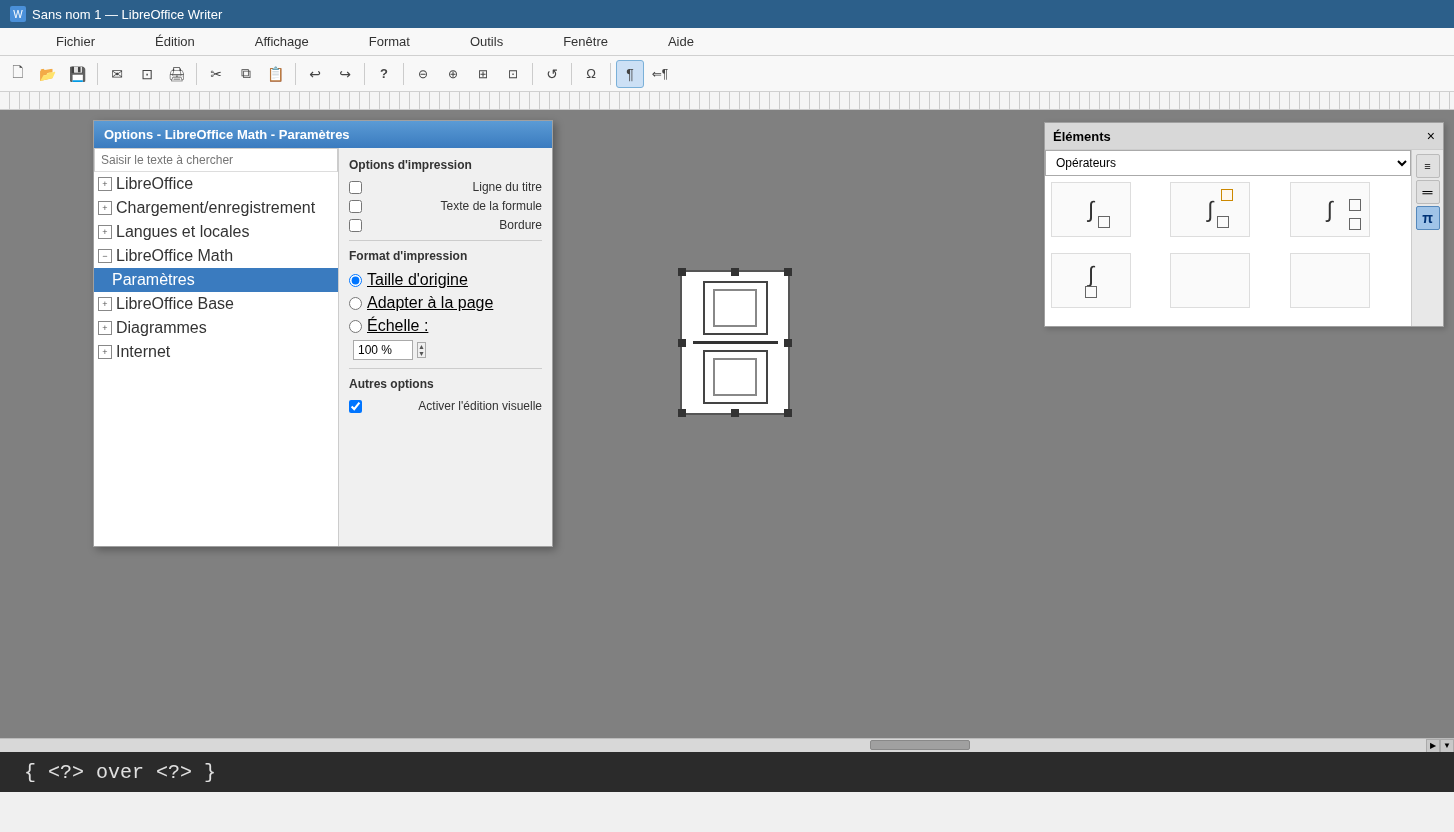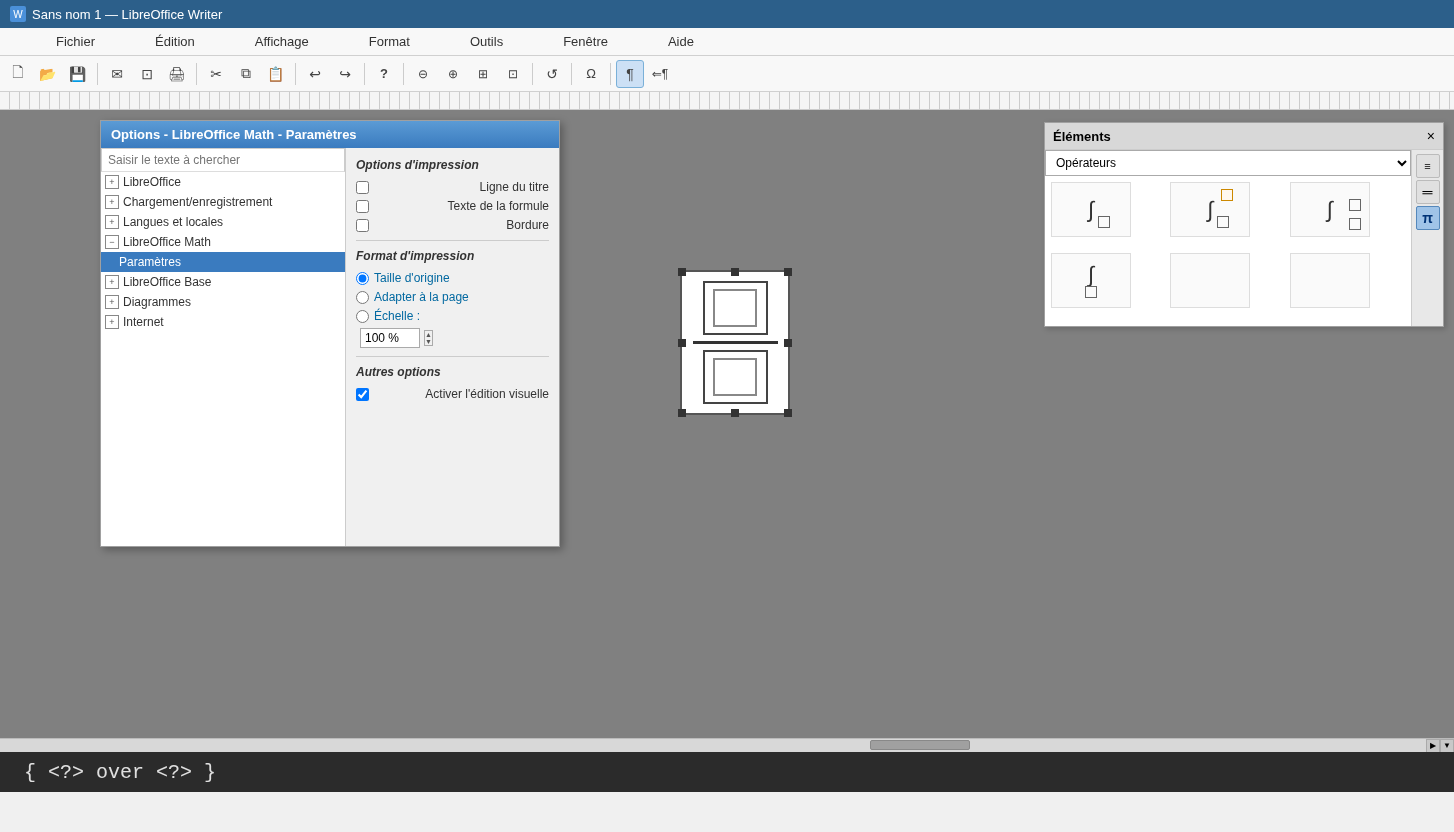--- a/index.html
+++ b/index.html
@@ -129,21 +129,21 @@
       align-items: flex-start;
       justify-content: center;
       padding: 20px;
       overflow: auto;
       position: relative;
     }
 
     
     .dialog-container {
       position: absolute;
-      left: 100px;
+      left: 93px;
       top: 10px;
       z-index: 100;
     }
 
     .dialog {
       background: #f0f0f0;
       border: 1px solid #a0a0a0;
       box-shadow: 3px 3px 8px rgba(0,0,0,0.3);
       width: 460px;
     }
@@ -194,37 +194,36 @@
       height: 14px;
       border: 1px solid #888;
       display: flex;
       align-items: center;
       justify-content: center;
       font-size: 9px;
       margin-right: 4px;
       color: #555;
       flex-shrink: 0;
     }
-    .tree-item .tree-label { font-size: 12px; }
+    .tree-item .tree-label { font-size: 16px; }
     .tree-indent { padding-left: 18px; }
 
     
     .settings-panel {
       flex: 1;
       padding: 10px;
       overflow-y: auto;
       font-size: 12px;
     }
 
     .section-title {
       font-weight: bold;
       color: #333;
       margin-bottom: 8px;
       font-size: 12px;
-      font-style: italic;
     }
 
     .checkbox-row {
       display: flex;
       align-items: center;
       margin-bottom: 5px;
       justify-content: space-between;
     }
     .checkbox-row input[type="checkbox"] {
       margin-right: 5px;
@@ -236,22 +235,23 @@
     }
     .radio-row {
       display: flex;
       align-items: center;
       margin-bottom: 5px;
     }
     .radio-row input[type="radio"] {
       margin-right: 5px;
     }
     .radio-row label {
-      font-size: 12px;
-      color: #0369a1;
+      font-size: 16px;
+      color: #000000;
+      text-decoration: underline;
     }
 
     .scale-row {
       display: flex;
       align-items: center;
       margin-left: 4px;
       gap: 4px;
     }
     .scale-input {
       width: 60px;

